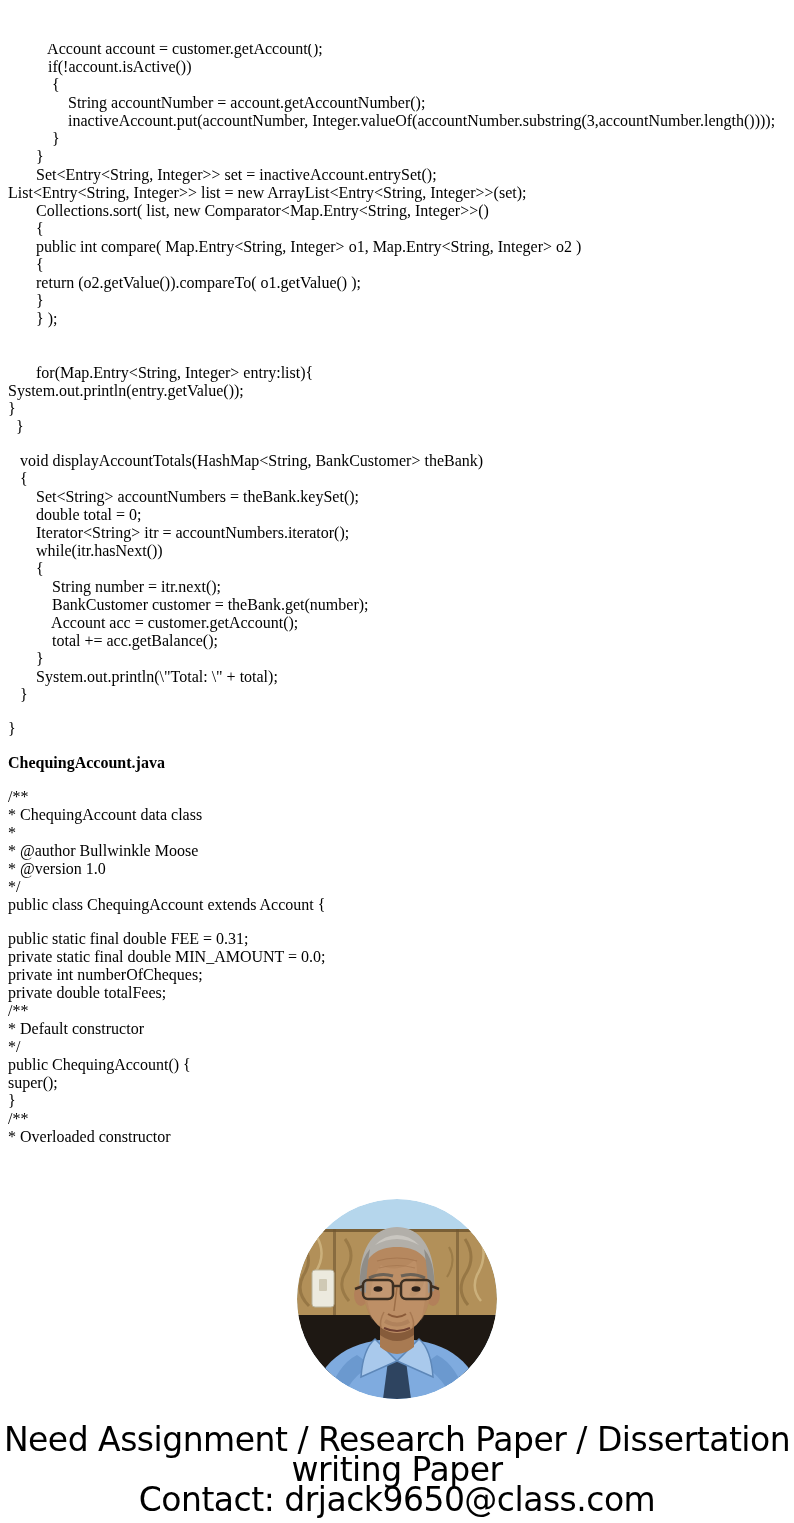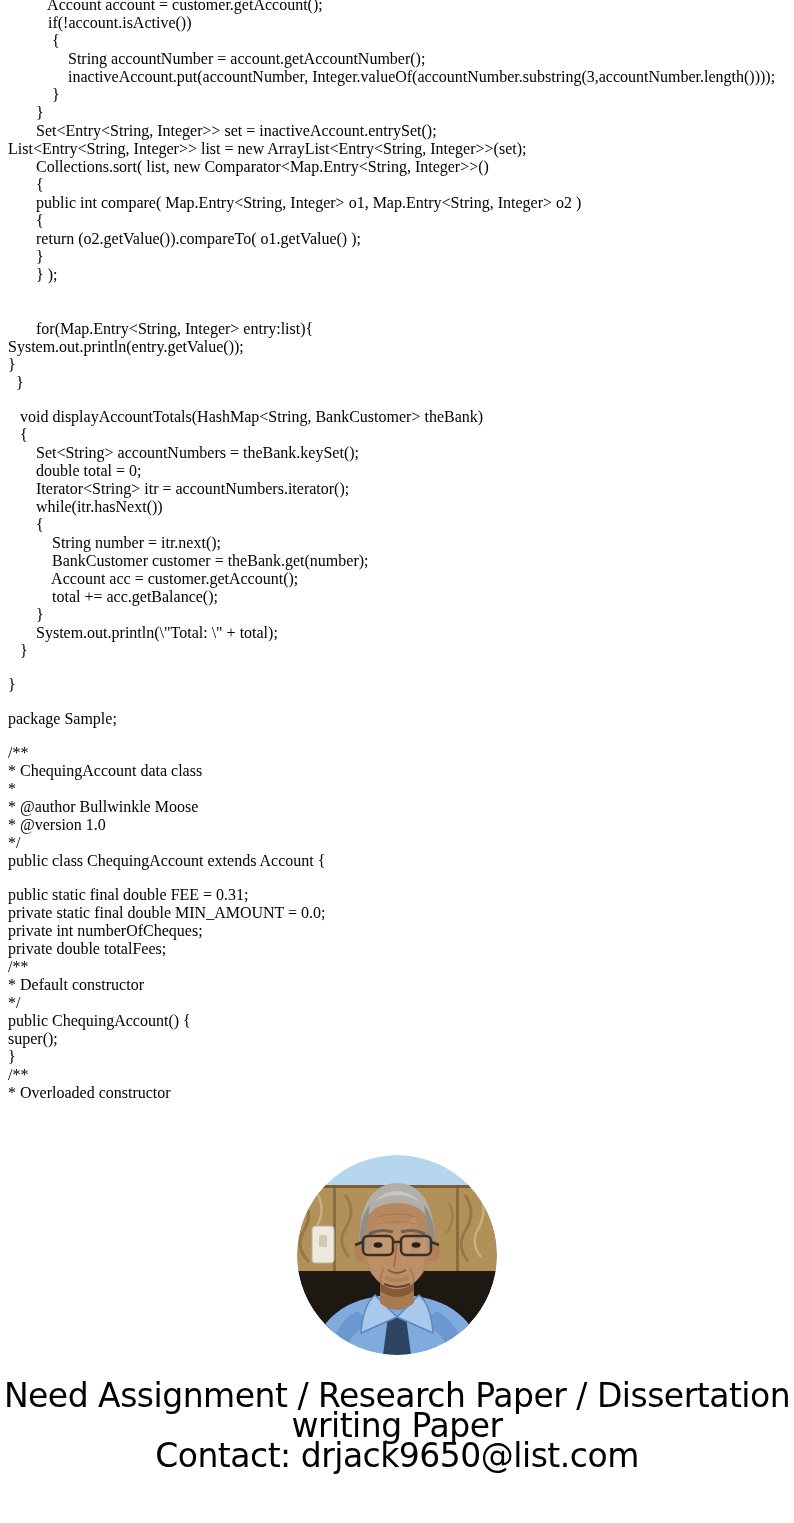--- a/index.html
+++ b/index.html
@@ -11,20 +11,21 @@
   body {
     min-height: 1523px;
     font-family: "Liberation Serif", serif;
   }
   
   .code-clip {
     height: 1132px;
     overflow: hidden;
     padding: 0 8px;
     box-sizing: border-box;
+    margin-top: 44px;
   }
   .code-inner {
     margin-top: -20px; 
   }
   p.code {
     margin: 16px 0;
     font-family: "Liberation Serif", serif;
     font-size: 16px;
     line-height: 18px;
     white-space: pre;
@@ -90,21 +91,21 @@
        while(itr.hasNext())
        {
            String number = itr.next();
            BankCustomer customer = theBank.get(number);
            Account acc = customer.getAccount();
            total += acc.getBalance();
        }
        System.out.println(\"Total: \" + total);
    }</p>
       <p class="code">}</p>
-      <p class="code">package Sample;</p>
+      <p class="code bold">ChequingAccount.java</p>
       <p class="code">/**
 * ChequingAccount data class
 *
 * @author Bullwinkle Moose
 * @version 1.0
 */
 public class ChequingAccount extends Account {</p>
       <p class="code">public static final double FEE = 0.31;
 private static final double MIN_AMOUNT = 0.0;
 private int numberOfCheques;
@@ -192,16 +193,16 @@
 
         <path d="M88,122 q12,7 24,0" stroke="#a07450" stroke-width="4" fill="none" opacity="0.45"></path>
         <path d="M87,129 q13,6 26,0" stroke="#6e3f30" stroke-width="2" fill="none"></path>
       </g>
     </svg>
   </figure>
 
   <div class="footer">
     <div>Need Assignment / Research Paper / Dissertation</div>
     <div>writing Paper</div>
-    <div>Contact: drjack9650@list.com</div>
+    <div>Contact: drjack9650@class.com</div>
   </div>
 
 </div>
 
 </body></html>

